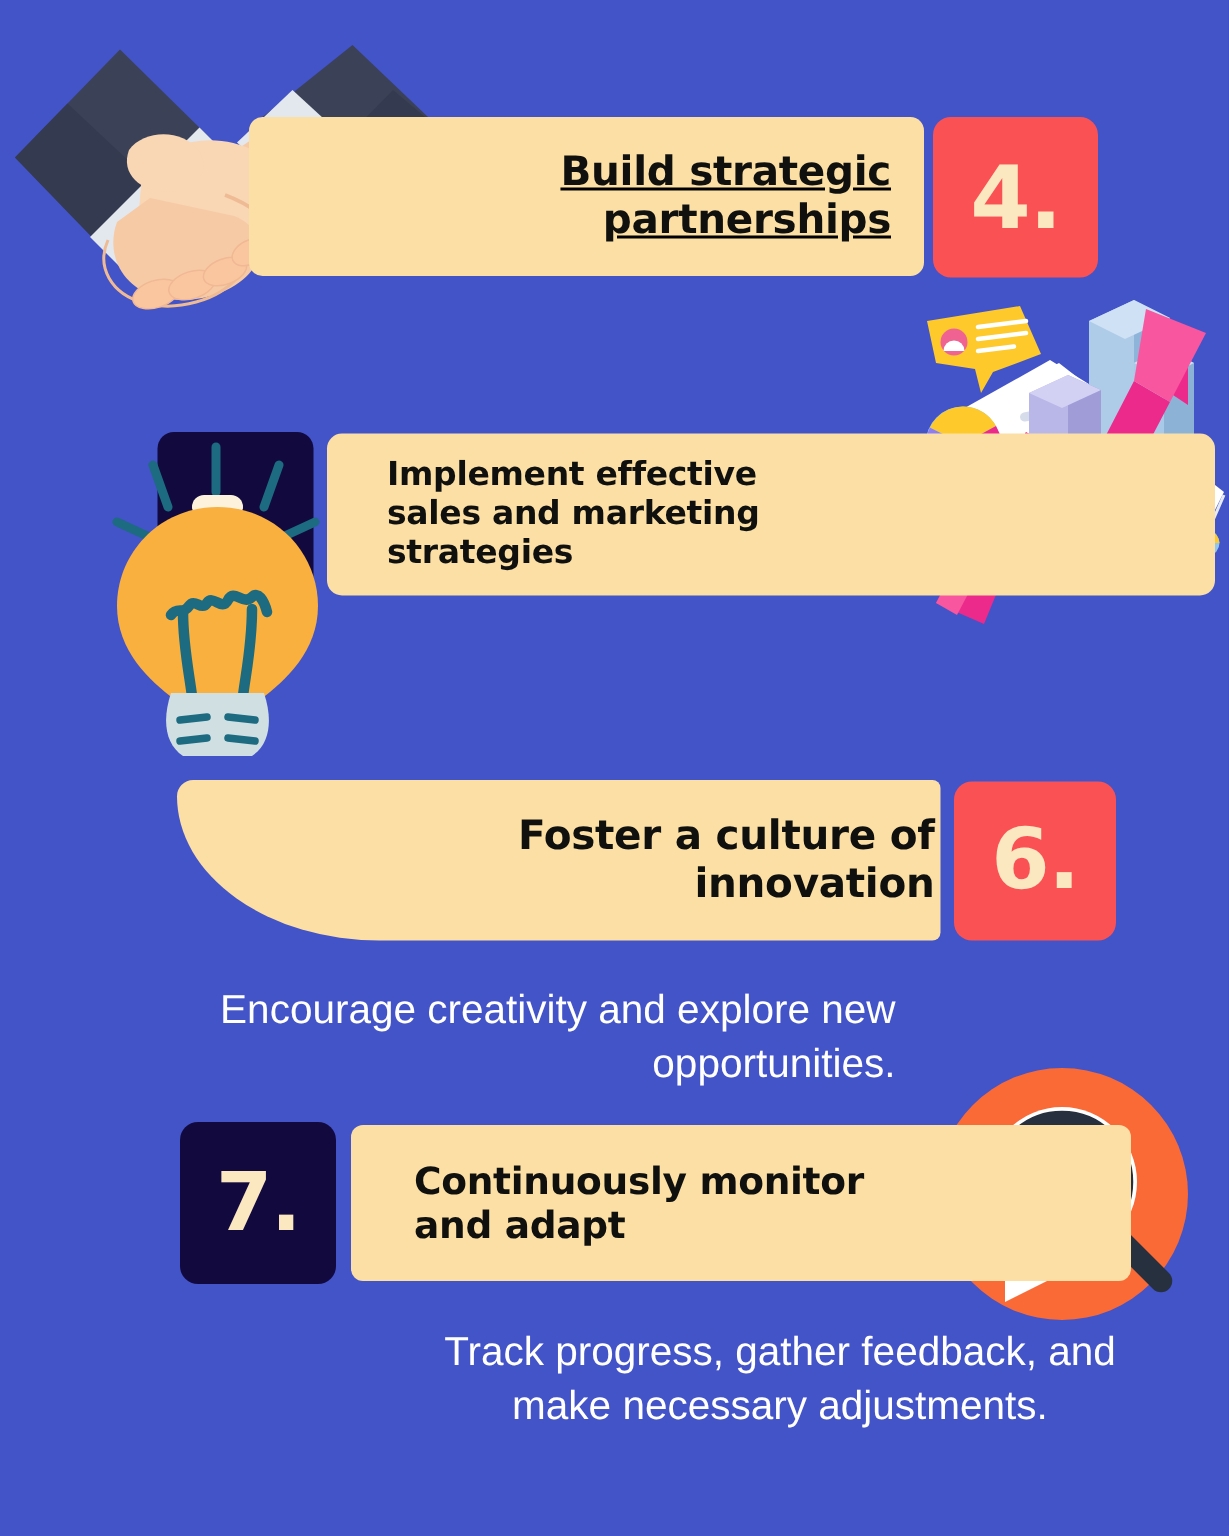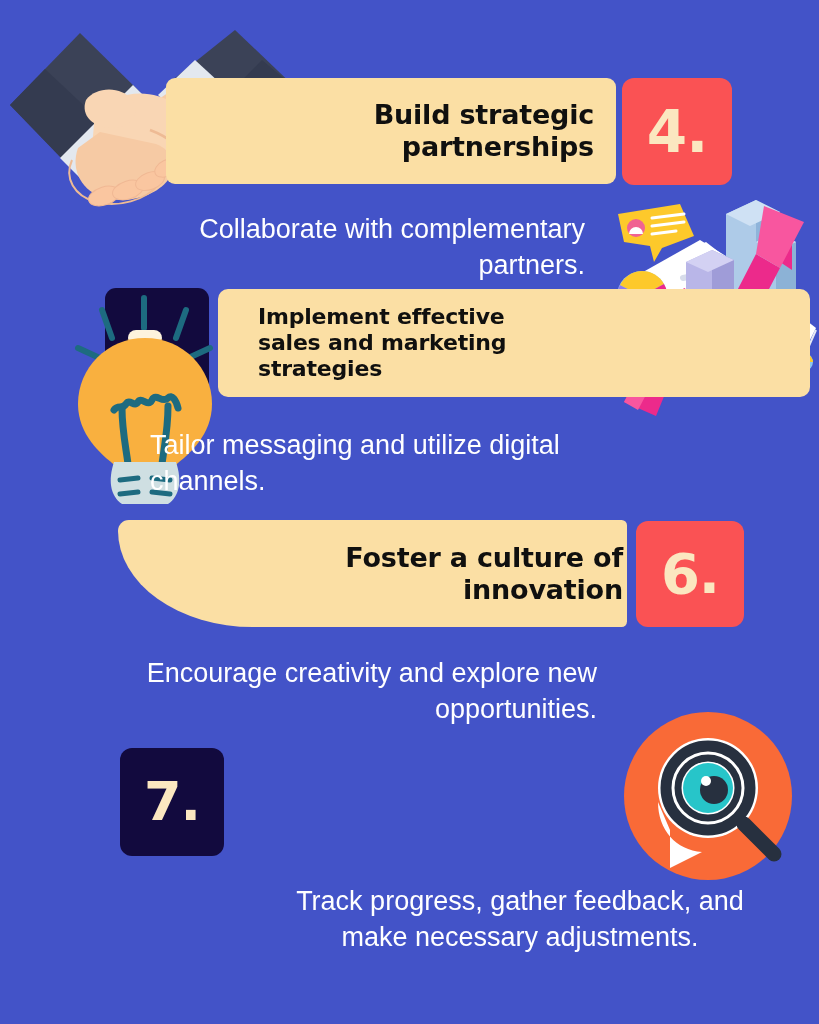--- a/index.html
+++ b/index.html
@@ -54,20 +54,21 @@
     line-height: 1.33;
     font-weight: 400;
     font-family: "Liberation Sans", sans-serif;
   }
 
   
   #bar4 {
     left: 166px; top: 78px; width: 450px; height: 106px;
     border-radius: 9px;
     padding: 0 18px 0 0;
+    text-decoration: underline;
   }
   #bar4 .bar-title { text-align: right; font-size: 27px; padding-right: 4px;}
   #badge4 { left: 622px; top: 78px; width: 110px; height: 107px; background: #fa5254; }
   #badge4 .badge-num { font-size: 58px; }
   #desc4 { left: 120px; top: 212px; width: 465px; text-align: right; }
 
   
   #bar5 {
     left: 218px; top: 289px; width: 592px; height: 108px;
     border-radius: 10px;
@@ -144,21 +145,20 @@
 
   <div class="bar" id="bar4">
     <div class="bar-title" style="white-space: pre-line;">Build strategic
 partnerships</div>
   </div>
 
   <div class="badge" id="badge4">
     <span class="badge-num">4.</span>
   </div>
 
-  <div class="desc" id="desc4">Collaborate with complementary partners.</div>
 
   <svg class="illus" style="left:588px; top:196px; width:231px; height:232px;" viewBox="0 0 231 232">
 
     <path d="M48,80 L112,44 L222,112 L152,158 Z" fill="#ffffff"></path>
     <path d="M60,120 C56,150 70,176 96,192 L186,192 L214,150 L120,96 Z" fill="#f3f5fb"></path>
 
     <path d="M44,82 C36,120 52,160 92,180 L196,196 L228,132 L118,46 Z" fill="#ffffff"></path>
     <path d="M96,182 L200,198 L228,134" fill="none" stroke="#e6eaf4" stroke-width="2"></path>
 
     <g>
@@ -269,21 +269,20 @@
       <line x1="82" y1="204" x2="100" y2="206"></line>
     </g>
   </svg>
 
   <div class="bar" id="bar5">
     <div class="bar-title" style="white-space: pre-line;">Implement effective
 sales and marketing
 strategies</div>
   </div>
 
-  <div class="desc" id="desc5">Tailor messaging and utilize digital channels.</div>
 
   <div class="bar" id="bar6">
     <div class="bar-title" style="white-space: pre-line;">Foster a culture of
 innovation</div>
   </div>
 
   <div class="badge" id="badge6">
     <span class="badge-num">6.</span>
   </div>
 
@@ -309,16 +308,20 @@
 
     <g stroke="#27303f" stroke-width="15" stroke-linecap="round">
       <line x1="120" y1="112" x2="150" y2="142"></line>
     </g>
   </svg>
 
   <div class="badge" id="badge7">
     <span class="badge-num">7.</span>
   </div>
 
+  <div class="bar" id="bar7">
+    <div class="bar-title" style="white-space: pre-line;">Continuously monitor
+and adapt</div>
+  </div>
 
   <div class="desc" id="desc7">Track progress, gather feedback, and make necessary adjustments.</div>
 
 </div>
 
 </body></html>

